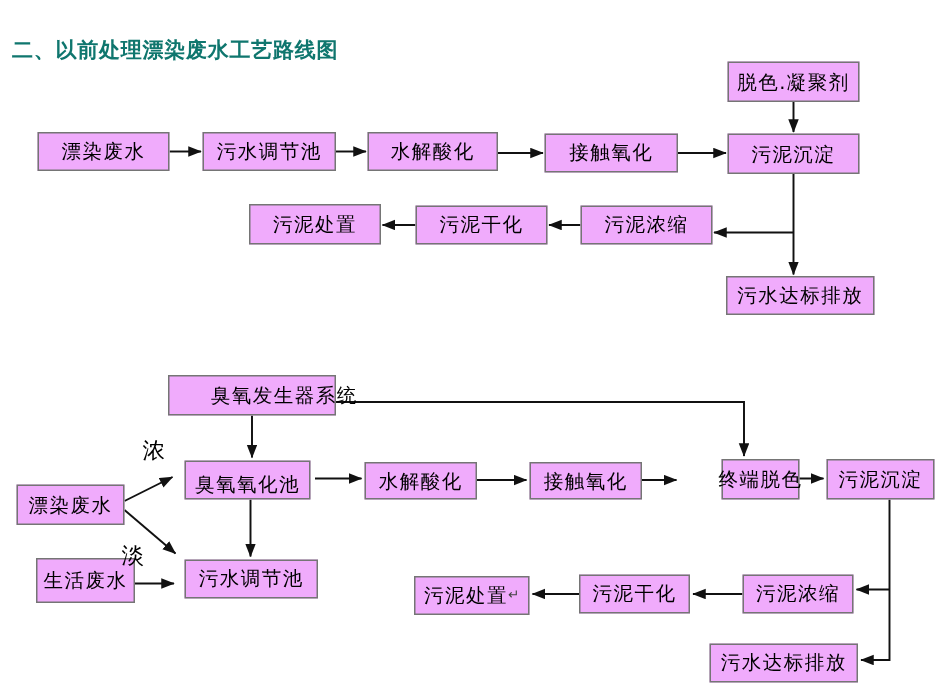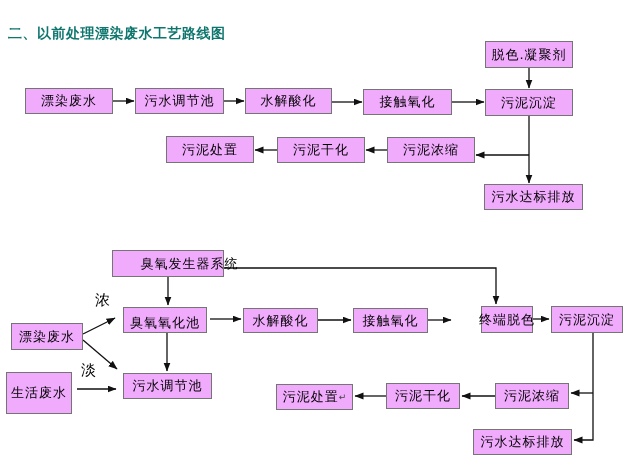--- a/index.html
+++ b/index.html
@@ -126,21 +126,21 @@
       </div>
       <div class="flow-node" style="left: 453px; top: 306px; width: 52px; height: 27px; margin-left: 28px;">
         <span>终端脱色</span>
       </div>
       <div class="flow-node" style="left: 551px; top: 306px; width: 72px; height: 27px;">
         <span>污泥沉淀</span>
       </div>
       <div class="flow-node" style="left: 11px; top: 323px; width: 72px; height: 27px;">
         <span>漂染废水</span>
       </div>
-      <div class="flow-node" style="left: 6px; top: 372px; width: 66px; height: 42px;">
+      <div class="flow-node" style="left: 24px; top: 372px; width: 66px; height: 30px;">
         <span>生活废水</span>
       </div>
       <div class="flow-node" style="left: 123px; top: 373px; width: 89px; height: 26px;">
         <span>污水调节池</span>
       </div>
       <div class="flow-node" style="left: 276px; top: 384px; width: 77px; height: 26px;">
         <span>污泥处置</span>
         <span class="suffix">↵</span>
       </div>
       <div class="flow-node" style="left: 386px; top: 383px; width: 74px; height: 26px;">

